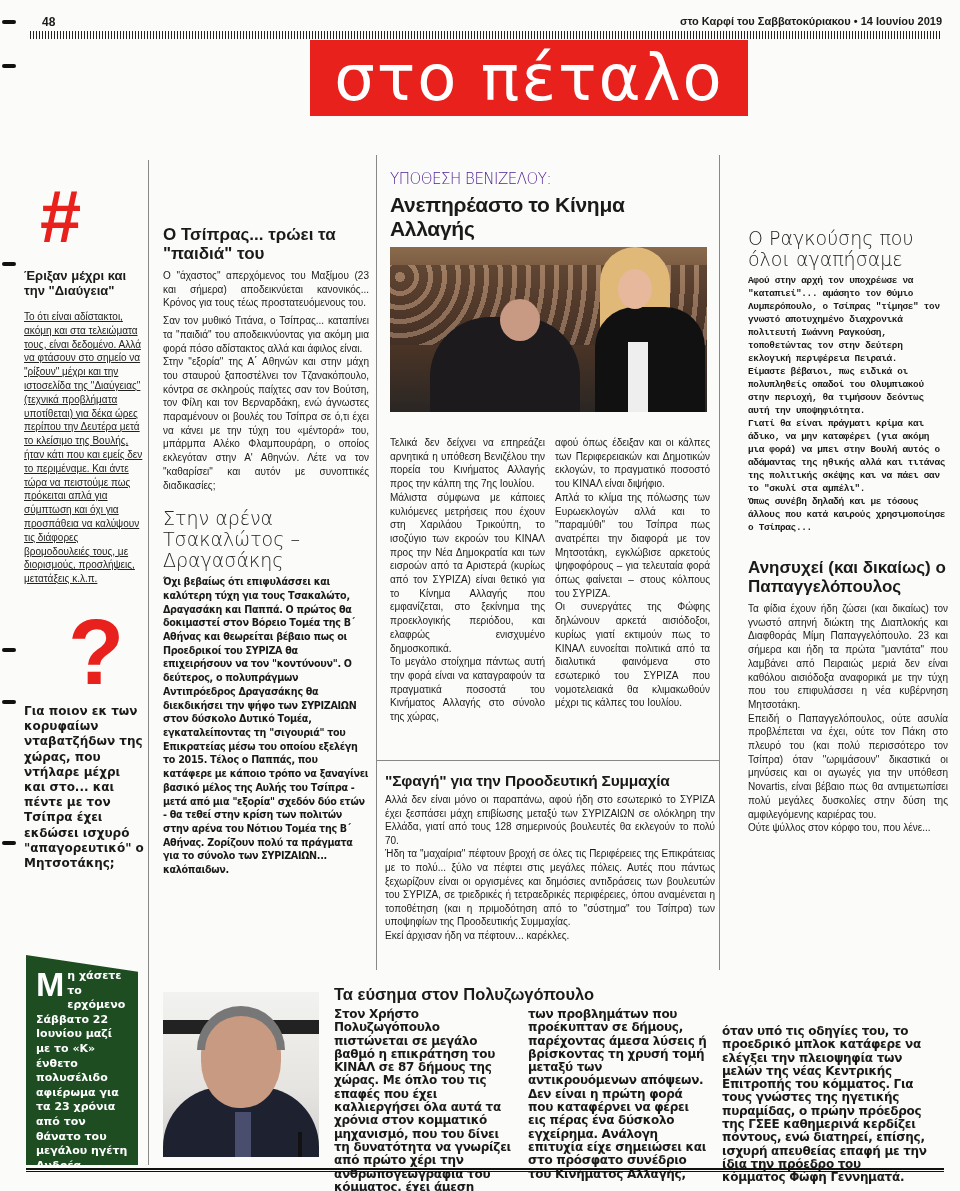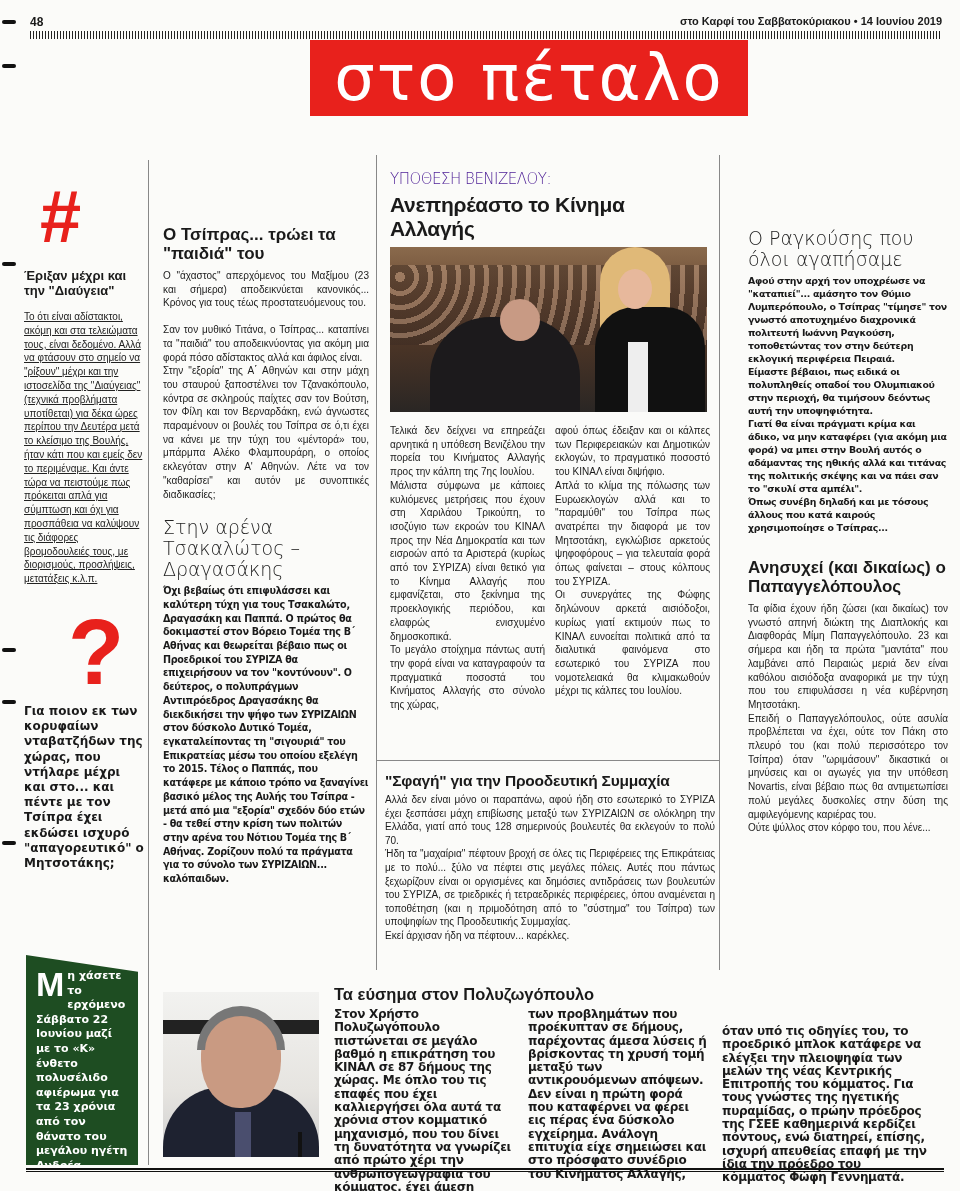--- a/index.html
+++ b/index.html
@@ -1,20 +1,20 @@
 <!DOCTYPE html>
 <html><head>
 <meta charset="utf-8">
 <style>
   * { box-sizing: border-box; margin: 0; padding: 0; }
   html, body { width: 960px; height: 1191px; background: #fbfbf9; overflow: hidden; }
   body { position: relative; font-family: "DejaVu Sans", sans-serif; color: #1a1a1a; }
 
   .header-line { position: absolute; left: 30px; top: 10px; width: 912px; height: 32px; }
-  .page-num { position: absolute; left: 0; top: 5px; font: bold 12px "Liberation Sans", sans-serif; }
+  .page-num { position: absolute; left: 12px; top: 5px; font: bold 12px "Liberation Sans", sans-serif; }
   .pub-info { position: absolute; right: 0; top: 5px; font: bold 11px "Liberation Sans", sans-serif; }
   .ruler { position: absolute; left: 0; top: 21px; width: 912px; height: 8px;
     background: repeating-linear-gradient(90deg, #222 0 1.2px, transparent 1.2px 3px); }
 
   .masthead { position: absolute; left: 310px; top: 40px; width: 438px; height: 76px; background: #e8211c;
     display: flex; align-items: center; justify-content: center; }
   .masthead span { color: #fff; font: 64px "DejaVu Sans", sans-serif; letter-spacing: 2px; line-height: 1; }
 
   .vline { position: absolute; width: 1px; background: #888; }
   .hline { position: absolute; height: 1px; background: #888; }
@@ -47,29 +47,29 @@
     background: linear-gradient(180deg, #8a6a4c 0%, #6a4a34 30%, #4a3426 60%, #2a2624 100%); }
   .photo .crowd { position: absolute; left: 0; top: 18px; width: 100%; height: 80px;
     background: repeating-radial-gradient(circle at 10px 12px, #c8a48a 0 5px, #3a2a22 5px 14px); opacity: .45; }
   .photo .man { position: absolute; left: 40px; top: 70px; width: 150px; height: 110px; background: #1c1a1c; border-radius: 60px 60px 0 0; }
   .photo .man-head { position: absolute; left: 110px; top: 52px; width: 40px; height: 42px; background: #c89a84; border-radius: 50%; }
   .photo .woman { position: absolute; left: 205px; top: 60px; width: 110px; height: 110px; background: #111; border-radius: 40px 40px 0 0; }
   .photo .woman-hair { position: absolute; left: 210px; top: 0; width: 70px; height: 90px; background: #e0b978; border-radius: 35px 35px 10px 10px; }
   .photo .woman-face { position: absolute; left: 228px; top: 22px; width: 34px; height: 40px; background: #e7b89c; border-radius: 50%; }
   .photo .shirt { position: absolute; left: 238px; top: 95px; width: 20px; height: 70px; background: #eee; }
   .cols2 { display: flex; gap: 10px; margin-top: 8px; }
-  .cols2 .body-reg { width: 155px; margin-top: 4px; }
+  .cols2 .body-reg { width: 155px; margin-top: 16px; }
 
   .sfagi { position: absolute; left: 385px; top: 772px; width: 330px; }
   .sfagi-title { font: bold 15.5px "Liberation Sans", sans-serif; letter-spacing: -0.2px; }
   .sfagi .body-reg { margin-top: 3px; font-size: 10px; line-height: 13.6px; }
 
   
   .col-right { position: absolute; left: 748px; top: 228px; width: 200px; }
-  .body-bold.r { font-size: 9.4px; line-height: 13px; }
+  .body-bold.r { font-size: 9.4px; line-height: 13px; font-family: Liberation Mono, monospace; }
 
   
   .portrait { position: absolute; left: 163px; top: 992px; width: 156px; height: 165px; overflow: hidden;
     background: linear-gradient(180deg, #f2f2f0 0%, #e6e4e0 60%, #cfcfcf 100%); }
   .portrait .bar { position: absolute; left: 0; top: 28px; width: 100%; height: 14px; background: #222; }
   .portrait .suit { position: absolute; left: 0; top: 95px; width: 156px; height: 80px; background: #1e2230; border-radius: 60px 60px 0 0; }
   .portrait .head { position: absolute; left: 38px; top: 18px; width: 80px; height: 98px; background: #c99a82; border-radius: 45% 45% 48% 48%; }
   .portrait .hair { position: absolute; left: 34px; top: 14px; width: 88px; height: 44px; border-top: 10px solid #777; border-left: 8px solid #777; border-right: 8px solid #777; border-radius: 44px 44px 0 0; }
   .portrait .tie { position: absolute; left: 72px; top: 120px; width: 16px; height: 50px; background: #4a4e6e; }
   .portrait .mic { position: absolute; left: 135px; top: 140px; width: 4px; height: 30px; background: #111; }
@@ -120,21 +120,21 @@
 </div>
 
 <div class="promo">
   <span class="big">Μ</span>
   <p>η χάσετε το ερχόμενο Σάββατο 22 Ιουνίου μαζί με το «Κ» ένθετο πολυσέλιδο αφιέρωμα για τα 23 χρόνια από τον θάνατο του μεγάλου ηγέτη Ανδρέα Παπανδρέου</p>
 </div>
 
 <div class="col2">
   <h2 class="h-bold">Ο Τσίπρας... τρώει τα "παιδιά" του</h2>
   <p class="body-reg">Ο "άχαστος" απερχόμενος του Μαξίμου (23 και σήμερα) αποδεικνύεται κανονικός... Κρόνος για τους τέως προστατευόμενους του.</p>
-  <p class="body-reg" style="margin-top:13px">Σαν τον μυθικό Τιτάνα, ο Τσίπρας... καταπίνει τα "παιδιά" του αποδεικνύοντας για ακόμη μια φορά πόσο αδίστακτος αλλά και άφιλος είναι.</p>
+  <p class="body-reg" style="margin-top:4px">Σαν τον μυθικό Τιτάνα, ο Τσίπρας... καταπίνει τα "παιδιά" του αποδεικνύοντας για ακόμη μια φορά πόσο αδίστακτος αλλά και άφιλος είναι.</p>
   <p class="body-reg" style="margin-top:0">Στην "εξορία" της Α΄ Αθηνών και στην μάχη του σταυρού ξαποστέλνει τον Τζανακόπουλο, κόντρα σε σκληρούς παίχτες σαν τον Βούτση, τον Φίλη και τον Βερναρδάκη, ενώ άγνωστες παραμένουν οι βουλές του Τσίπρα σε ό,τι έχει να κάνει με την τύχη του «μέντορά» του, μπάρμπα Αλέκο Φλαμπουράρη, ο οποίος εκλεγόταν στην Α' Αθηνών. Λέτε να τον "καθαρίσει" και αυτόν με συνοπτικές διαδικασίες;</p>
   <h2 class="h-light" style="margin-top:16px">Στην αρένα Τσακαλώτος – Δραγασάκης</h2>
   <p class="body-bold">Όχι βεβαίως ότι επιφυλάσσει και καλύτερη τύχη για τους Τσακαλώτο, Δραγασάκη και Παππά. Ο πρώτος θα δοκιμαστεί στον Βόρειο Τομέα της Β΄ Αθήνας και θεωρείται βέβαιο πως οι Προεδρικοί του ΣΥΡΙΖΑ θα επιχειρήσουν να τον "κοντύνουν". Ο δεύτερος, ο πολυπράγμων Αντιπρόεδρος Δραγασάκης θα διεκδικήσει την ψήφο των ΣΥΡΙΖΑΙΩΝ στον δύσκολο Δυτικό Τομέα, εγκαταλείποντας τη "σιγουριά" του Επικρατείας μέσω του οποίου εξελέγη το 2015. Τέλος ο Παππάς, που κατάφερε με κάποιο τρόπο να ξαναγίνει βασικό μέλος της Αυλής του Τσίπρα - μετά από μια "εξορία" σχεδόν δύο ετών - θα τεθεί στην κρίση των πολιτών στην αρένα του Νότιου Τομέα της Β΄ Αθήνας. Ζορίζουν πολύ τα πράγματα για το σύνολο των ΣΥΡΙΖΑΙΩΝ... καλόπαιδων.</p>
 </div>
 
 <div class="center">
   <div class="kicker">ΥΠΟΘΕΣΗ ΒΕΝΙΖΕΛΟΥ:</div>
   <h1 class="center-title">Ανεπηρέαστο το Κίνημα Αλλαγής</h1>
   <div class="photo" title="Βενιζέλος και Γεννηματά σε χειραψία στη Βουλή">
     <div class="crowd"></div>

